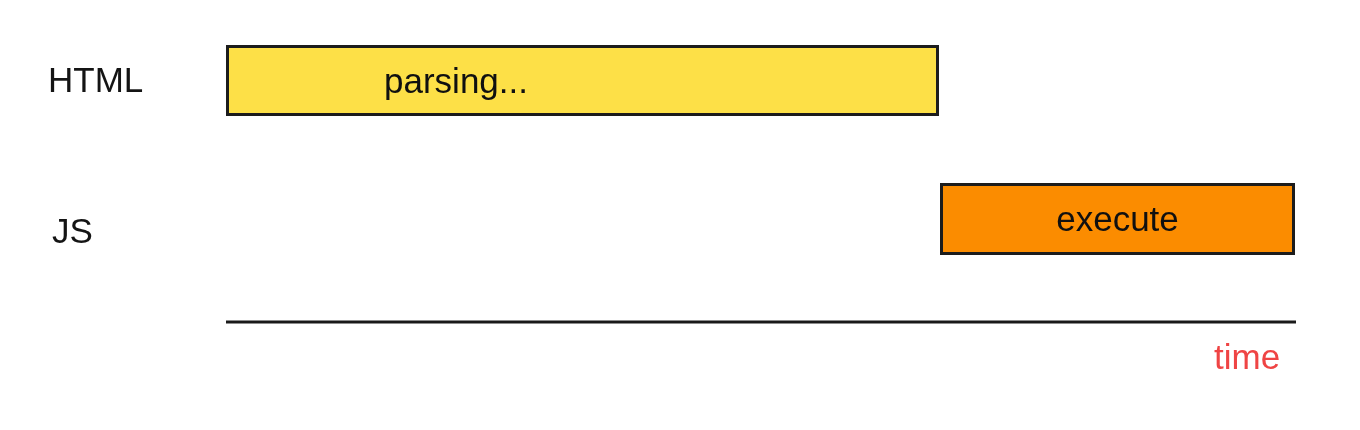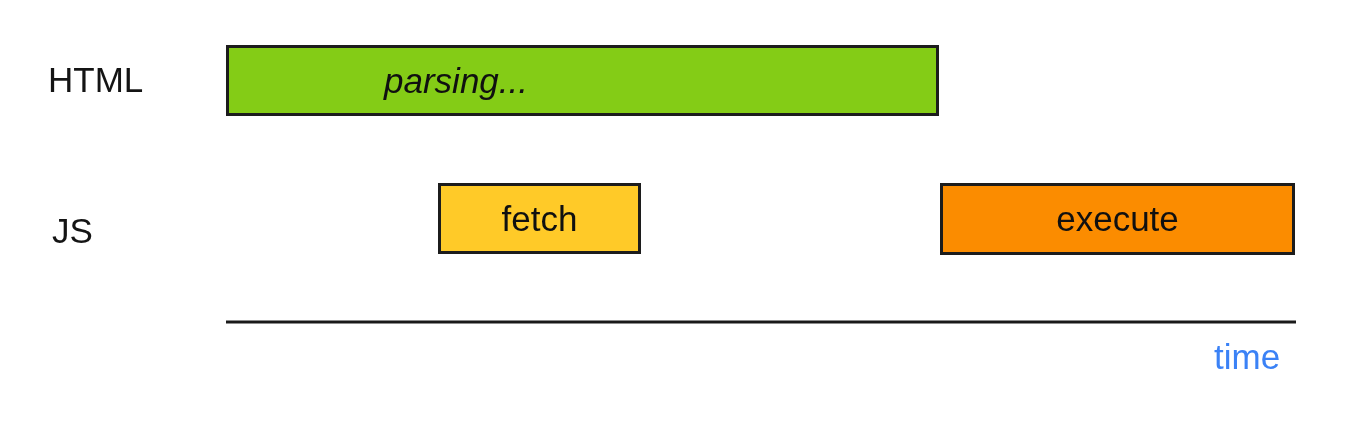--- a/index.html
+++ b/index.html
@@ -68,40 +68,37 @@
     left: 0; top: 0;
     width: 1360px; height: 430px;
     pointer-events: none;
   }
   .time-label {
     position: absolute;
     left: 1214px;
     top: 339px;
     font-size: 35px;
     line-height: 1;
-    color: #3b82f6;
+    color: #ef4444;
     white-space: nowrap;
   }
 </style>
 </head>
 <body>
 
 <div class="canvas">
 
   <div class="row-label html">HTML</div>
 
   <div class="row-label js">JS</div>
 
-  <div class="bar bar-parsing" style="background-color: #84cc16; font-style: italic;">
+  <div class="bar bar-parsing" style="background-color: #fde047;">
     <span class="text-left">parsing...</span>
   </div>
 
-  <div class="bar bar-fetch" style="background-color: rgb(255, 202, 40);">
-    <span>fetch</span>
-  </div>
 
   <div class="bar bar-execute" style="background-color: rgb(251, 140, 0);">
     <span>execute</span>
   </div>
 
   <svg class="axis-svg" viewBox="0 0 1360 430">
     <line x1="226" y1="322" x2="1319" y2="322" stroke="#1a1a1a" stroke-width="3" style="stroke: rgb(26, 26, 26);"></line>
     <polyline points="1301,305 1327,322 1301,339" fill="none" stroke="#1a1a1a" stroke-width="3" style="stroke: rgb(26, 26, 26);"></polyline>
   </svg>
 

